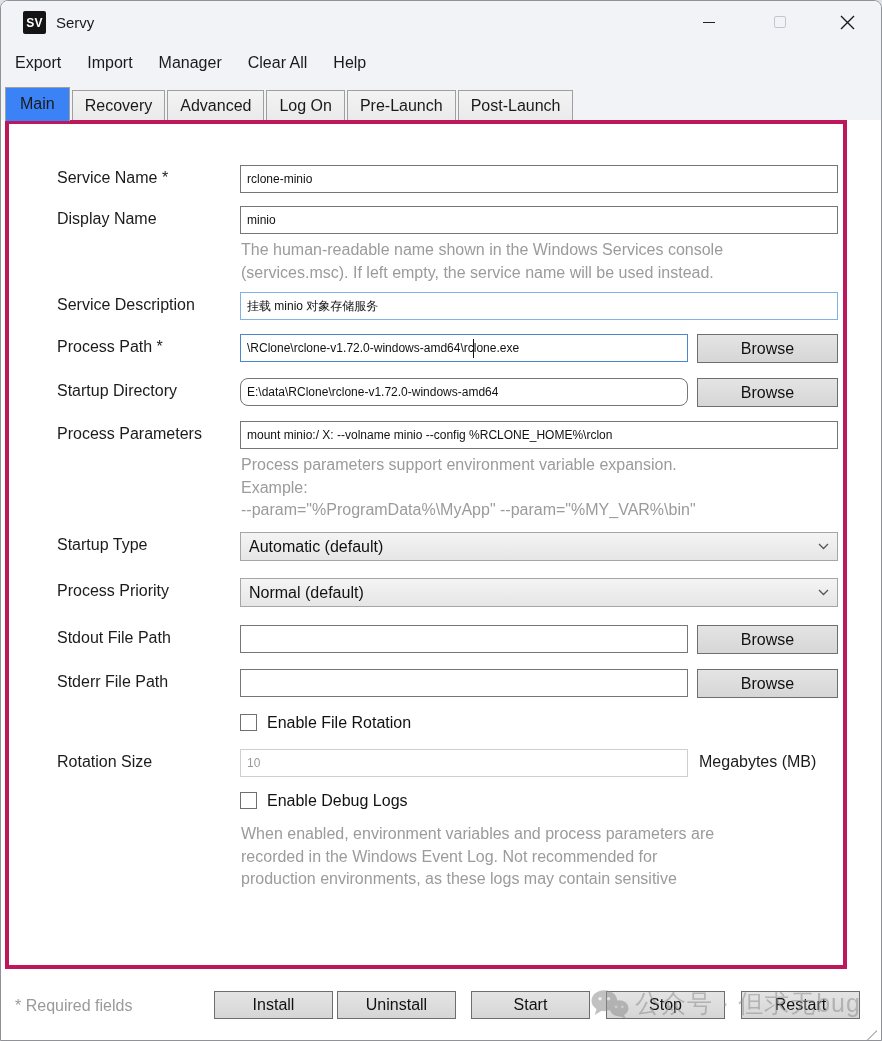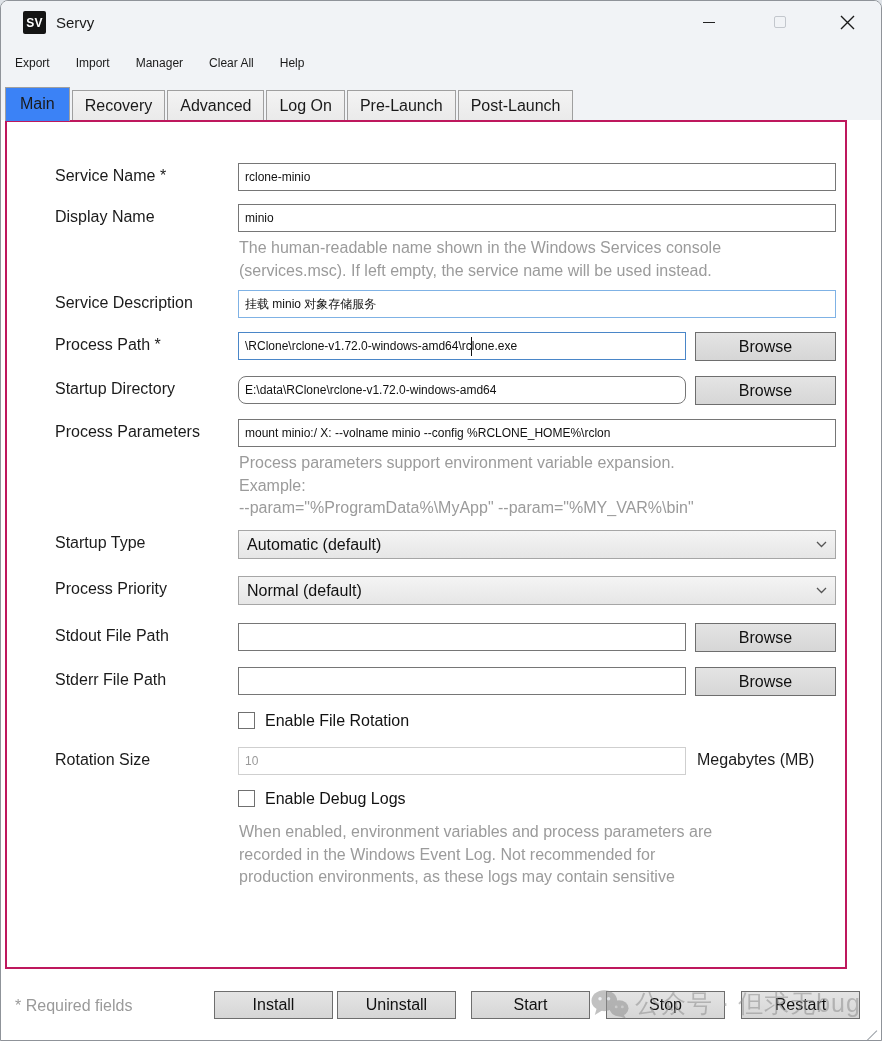--- a/index.html
+++ b/index.html
@@ -9,29 +9,29 @@
 
   
   .app-icon { position:absolute; left:22px; top:10px; width:23px; height:23px; background:#141414; color:#fff; font-size:12px; font-weight:bold; display:flex; align-items:center; justify-content:center; border-radius:2px; letter-spacing:0.3px; }
   .win-title { position:absolute; left:55px; top:13px; font-size:15px; color:#1a1a1a; }
   .win-btn { position:absolute; top:6px; width:36px; height:30px; display:flex; align-items:center; justify-content:center; }
   .min-glyph { display:block; width:12px; height:0; border-top:1.6px solid #222; }
   .max-glyph { display:block; width:12px; height:12px; border:1.6px solid #c3c7cd; border-radius:2px; }
 
   
   .menubar { position:absolute; left:0; top:42px; height:40px; display:flex; align-items:center; gap:26px; padding-left:14px; }
-  .menu-item { font-size:12px; color:#1a1a1a; cursor:default;text-align:center; }
+  .menu-item { font-size:16px; color:#1a1a1a; cursor:default;text-align:center; }
 
   
   .tabstrip { position:absolute; left:4px; top:86px; height:34px; display:flex; align-items:flex-end; z-index:3; }
   .tab { font-size:16px; color:#1a1a1a; background:linear-gradient(#f3f3f3,#eaeaea); border:1px solid #9f9f9f; border-bottom:none; height:30px; line-height:29px; padding:0 12px; margin-bottom:1px; margin-right:2px; }
   .tab.active { background:#3b82f6; height:34px; line-height:32px; margin-bottom:0; padding:0 14px; position:relative; z-index:4; }
 
   
-  .panel { position:absolute; left:4px; top:119px; width:842px; height:849px; background:#fff; border:2px solid #be185d; z-index:1; }
+  .panel { position:absolute; left:4px; top:119px; width:842px; height:849px; background:#fff; border:4px solid #be185d; z-index:1; }
   .lbl { position:absolute; font-size:16px; color:#1b1b1b; white-space:nowrap; }
   .inp { position:absolute; height:28px; border:1px solid #767676; background:#fff; font-family:inherit; font-size:12px; color:#111; padding:0 6px; outline:none; }
   .inp.focus-strong { border:1px solid #4a86c8; }
   .inp.focus-light { border:1px solid #7fb2e5; }
   .inp.disabled { border:1px solid #cfcfcf; color:#9a9a9a; }
   .help { position:absolute; font-size:16px; color:#9b9b9b; line-height:22.5px; white-space:nowrap; }
   .btn { position:absolute; height:29px; background:linear-gradient(#e4e4e4,#d6d6d6); border:1px solid #6e6e6e; font-family:inherit; font-size:16px; color:#111; display:flex; align-items:center; justify-content:center; }
   .combo { position:absolute; height:29px; background:linear-gradient(#f4f4f4,#e6e6e6); border:1px solid #a6a6a6; display:flex; align-items:center; padding:0 8px; font-size:16px; color:#111; }
   .combo .chev { margin-left:auto; display:flex; align-items:center; }
   .checkbox { position:absolute; width:17px; height:17px; border:1px solid #707070; background:#fff; }

